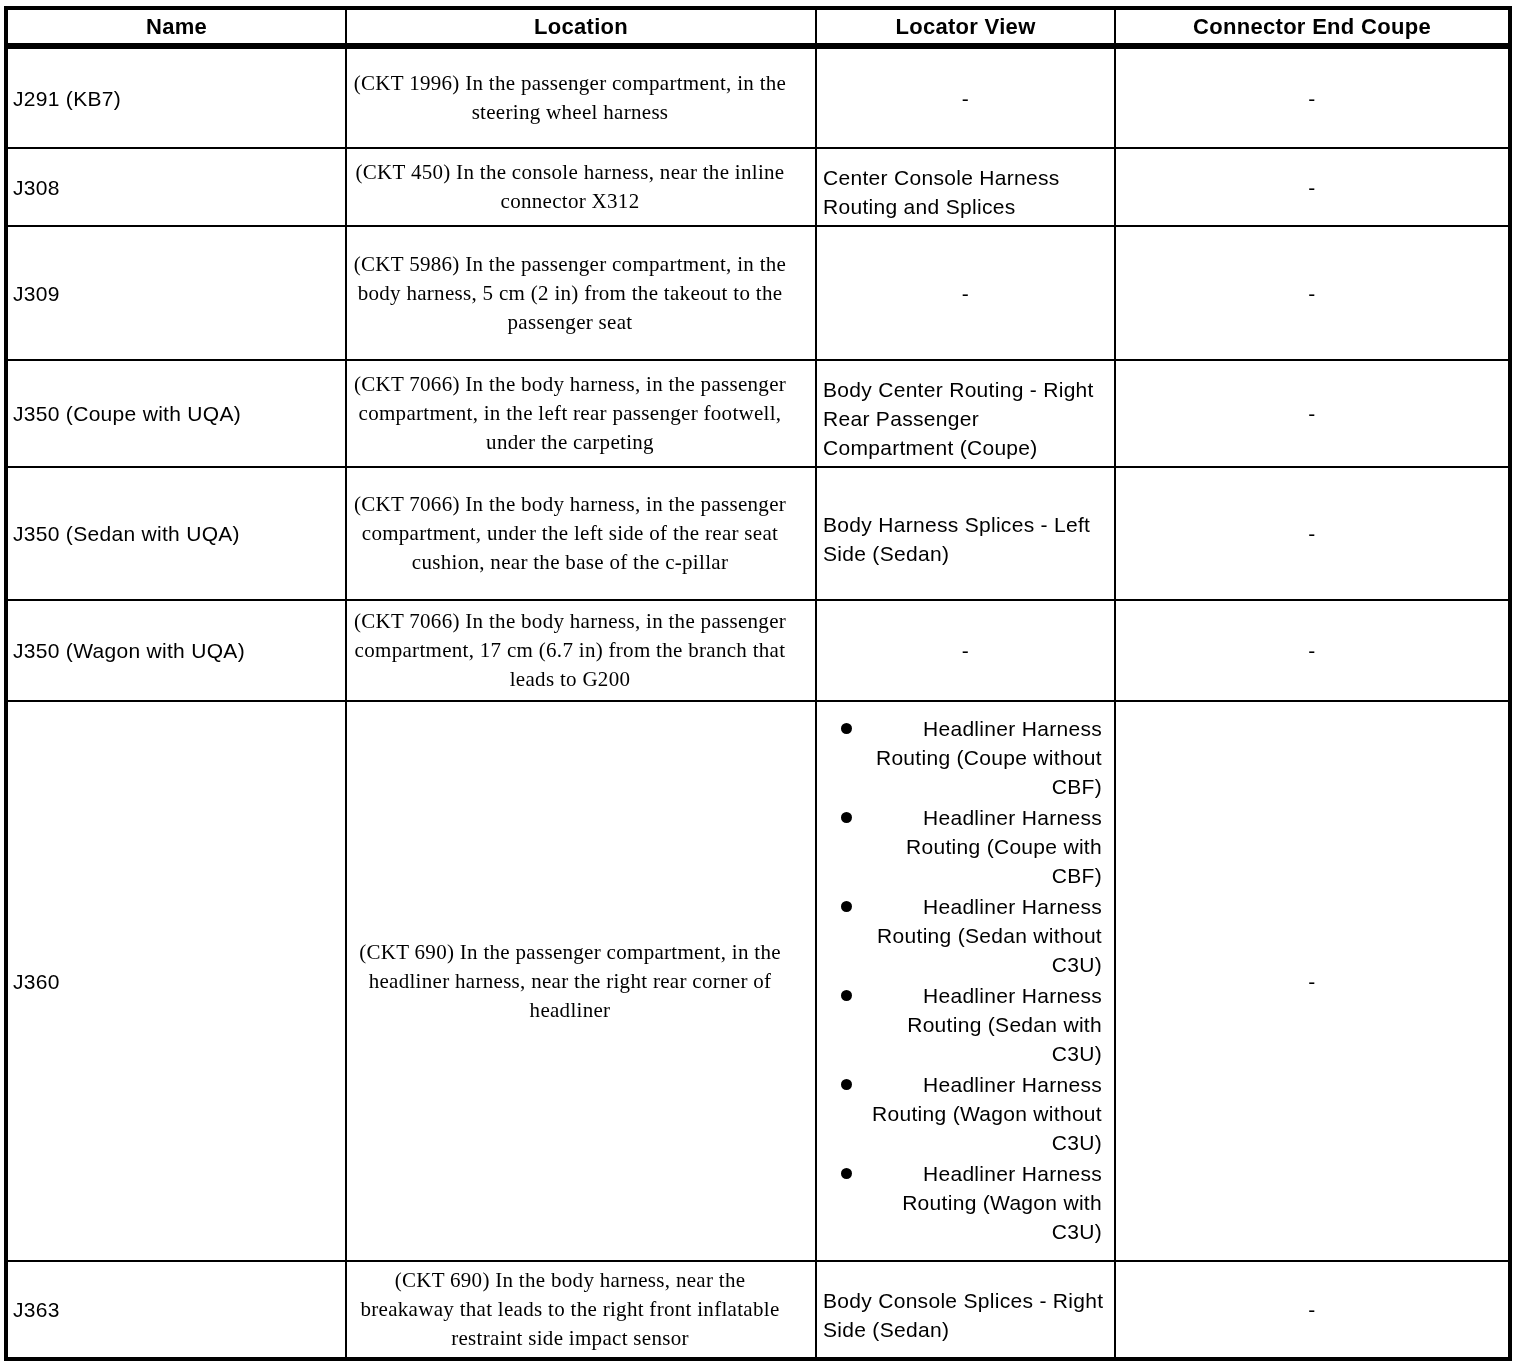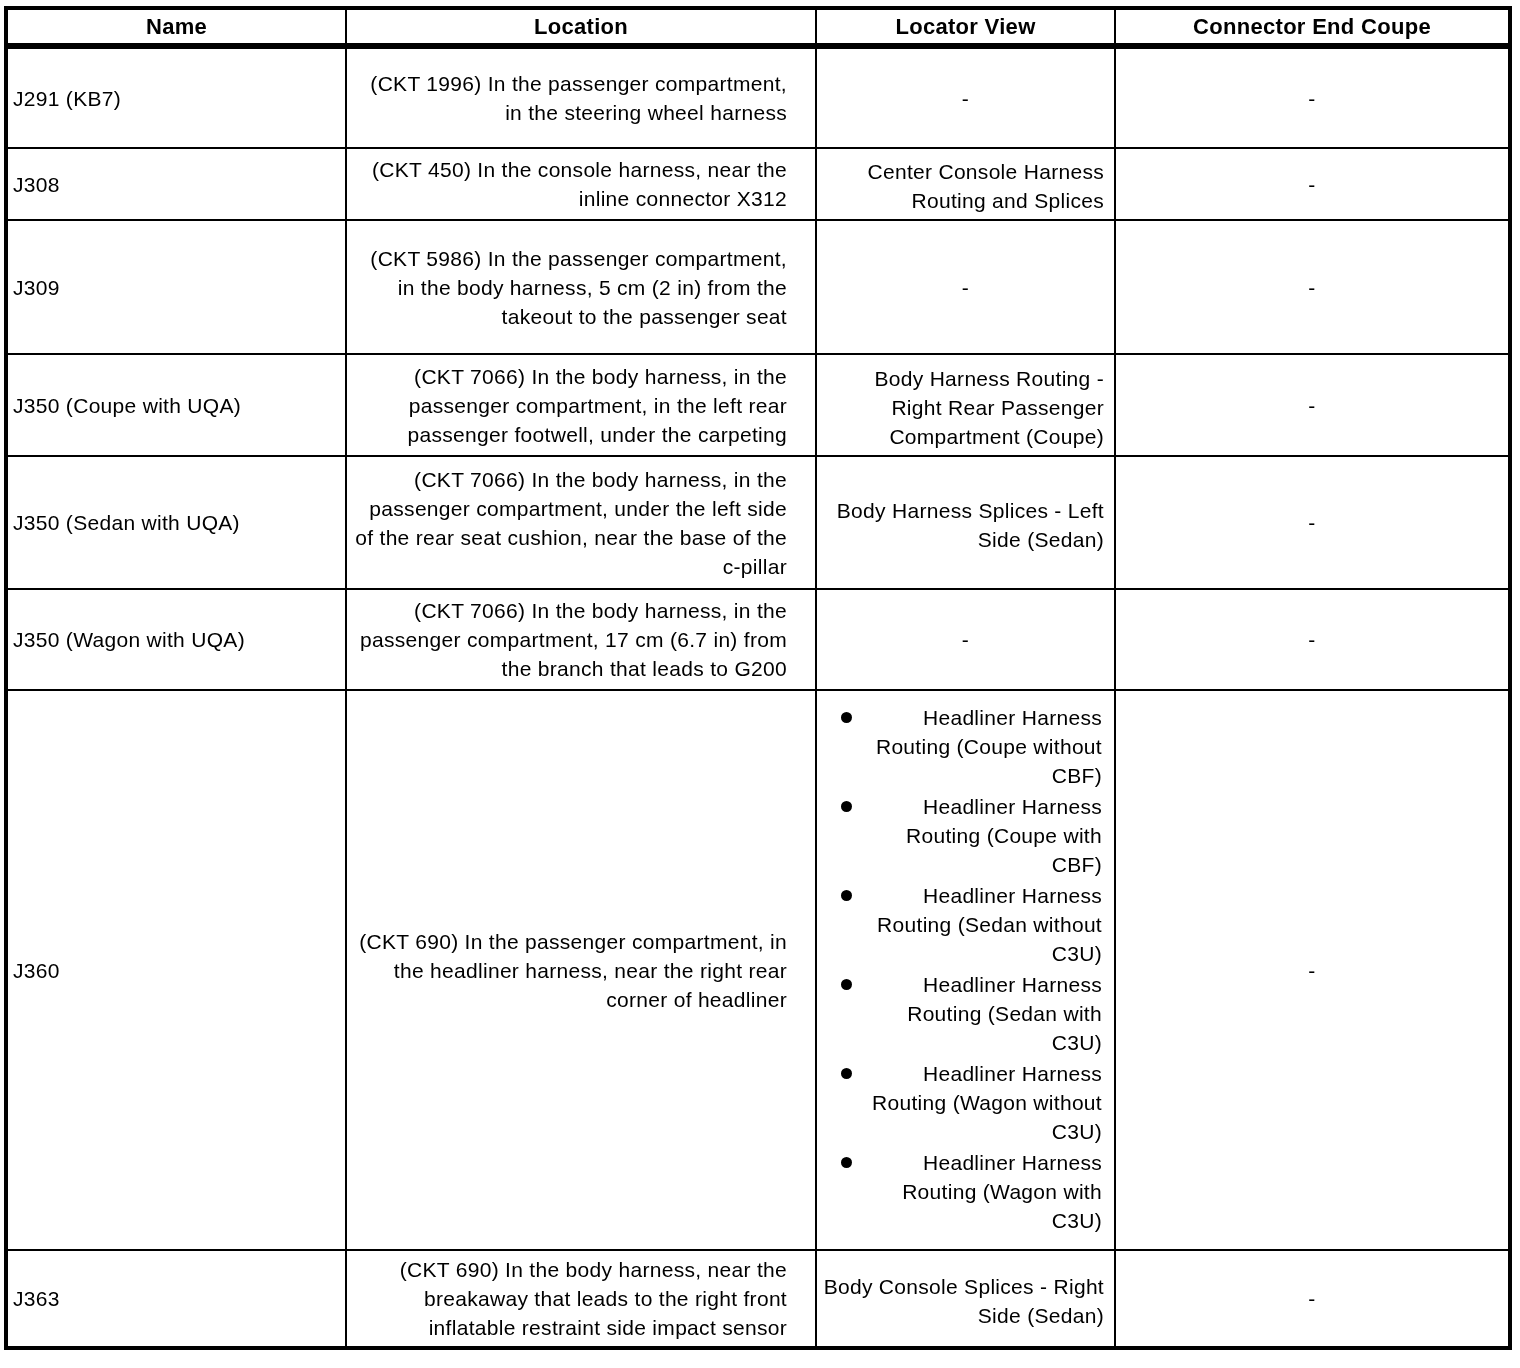--- a/index.html
+++ b/index.html
@@ -37,26 +37,27 @@
     text-align: center;
     height: 36px;
     border-bottom: 6px solid #000;
     padding: 2px 4px;
   }
   td.name-cell {
     text-align: left;
     padding: 4px 8px 4px 5px;
   }
   td.loc-cell {
-    text-align: right;
+    text-align: center;
     padding: 4px 28px 4px 6px;
+    font-family: Liberation Serif, serif;
   }
   td.text-cell {
-    text-align: right;
-    padding: 8px 10px 4px 6px;
+    text-align: left;
+    padding: 14px 10px 4px 6px;
   }
   td.dash-cell {
     text-align: center;
     padding: 4px 6px;
   }
   td.list-cell {
     text-align: right;
     padding: 8px 12px 8px 6px;
     vertical-align: middle;
   }
@@ -123,21 +124,21 @@
       </tr>
       <tr class="r2">
         <td class="name-cell">J309</td>
         <td class="loc-cell">(CKT 5986) In the passenger compartment, in the body harness, 5 cm (2 in) from the takeout to the passenger seat</td>
         <td class="dash-cell">-</td>
         <td class="dash-cell">-</td>
       </tr>
       <tr class="r3">
         <td class="name-cell">J350 (Coupe with UQA)</td>
         <td class="loc-cell">(CKT 7066) In the body harness, in the passenger compartment, in the left rear passenger footwell, under the carpeting</td>
-        <td class="text-cell">Body Harness Routing - Right Rear Passenger Compartment (Coupe)</td>
+        <td class="text-cell">Body Center Routing - Right Rear Passenger Compartment (Coupe)</td>
         <td class="dash-cell">-</td>
       </tr>
       <tr class="r4">
         <td class="name-cell">J350 (Sedan with UQA)</td>
         <td class="loc-cell">(CKT 7066) In the body harness, in the passenger compartment, under the left side of the rear seat cushion, near the base of the c-pillar</td>
         <td class="text-cell">Body Harness Splices - Left Side (Sedan)</td>
         <td class="dash-cell">-</td>
       </tr>
       <tr class="r5">
         <td class="name-cell">J350 (Wagon with UQA)</td>

